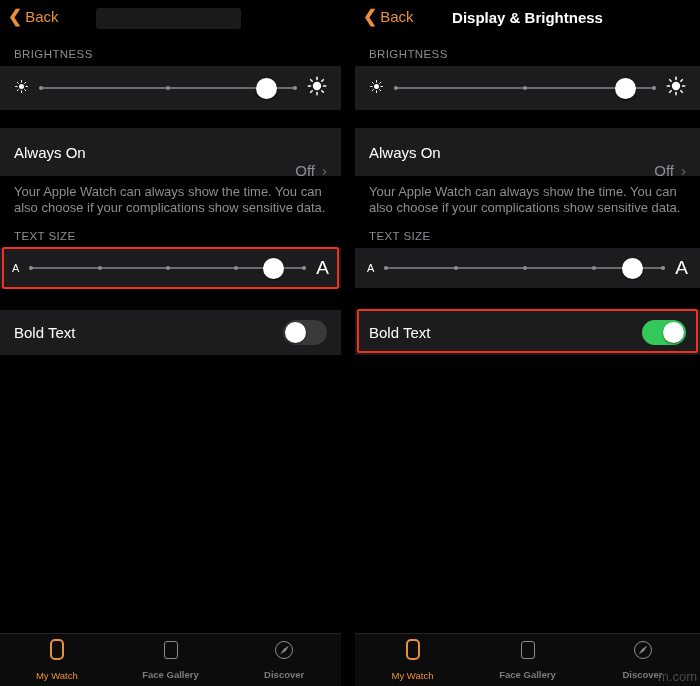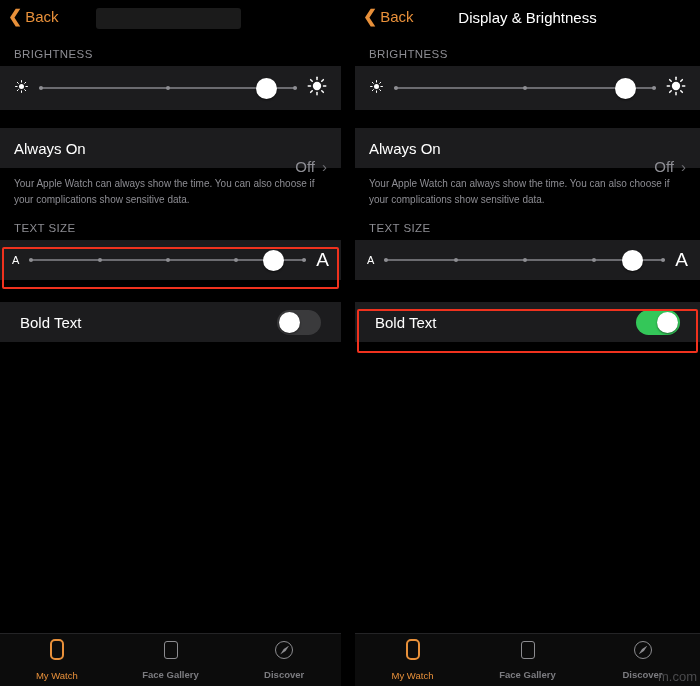--- a/index.html
+++ b/index.html
@@ -5,44 +5,44 @@
   html,body{margin:0;padding:0;background:#000;}
   body{width:700px;height:686px;overflow:hidden;font-family:"Liberation Sans",sans-serif;}
   .wrap{display:flex;width:700px;height:686px;}
   .panel{position:relative;width:341px;height:686px;background:#000;overflow:hidden;}
   .panel.right{width:345px;margin-left:14px;}
 
   
   .navbar{height:36px;position:relative;background:#000;}
   .back{position:absolute;left:8px;top:8px;display:flex;align-items:center;color:#e8903a;font-size:15px;}
   .chev{font-size:17px;line-height:1;margin-right:3px;font-weight:600;}
-  .navtitle{position:absolute;left:0;right:0;top:9px;text-align:center;color:#fff;font-size:15px;font-weight:400;}
+  .navtitle{position:absolute;left:0;right:0;top:9px;text-align:center;color:#fff;font-size:15px;font-weight:700;}
   .redact{position:absolute;left:96px;top:8px;width:145px;height:21px;background:#1b1b1b;border-radius:3px;}
 
   .section-label{color:#8d8d93;font-size:11.5px;letter-spacing:.4px;padding:12px 14px 6px 14px;text-transform:uppercase;}
   .brightness-row{display:flex;align-items:center;padding:10px 14px;background:#1c1c1e;}
   .sun-small{flex:0 0 auto;}
   .sun-large{flex:0 0 auto;}
   .slider{position:relative;flex:1;height:22px;margin:0 10px;display:flex;align-items:center;}
   .track{position:absolute;left:0;right:0;height:2px;background:#6b6b70;border-radius:1px;}
   .ticks{position:absolute;left:0;right:0;height:4px;display:flex;justify-content:space-between;align-items:center;}
   .tick{width:4px;height:4px;border-radius:50%;background:#8e8e93;}
   .knob{position:absolute;width:21px;height:21px;border-radius:50%;background:#fff;box-shadow:0 1px 2px rgba(0,0,0,.6);}
 
-  .row{display:flex;align-items:center;justify-content:space-between;background:#1c1c1e;padding:0 14px;height:40px;}
+  .row{display:flex;align-items:center;justify-content:space-between;background:#1c1c1e;padding:0 14px;height:48px;}
   .row-title{color:#fff;font-size:15px;}
   .row-right{display:flex;align-items:center;color:#8d8d93;font-size:15px;margin-top:36px;}
   .row-chev{margin-left:7px;color:#6e6e73;font-size:15px;}
-  .footnote{color:#8d8d93;font-size:10px;line-height:16px;padding:8px 14px 10px 14px;background:#000;}
+  .footnote{color:#8d8d93;font-size:13px;line-height:16px;padding:8px 14px 10px 14px;background:#000;}
 
   .textsize-row{display:flex;align-items:center;padding:9px 12px;background:#1c1c1e;}
   .a-small{color:#fff;font-size:11px;}
   .a-large{color:#fff;font-size:19px;}
 
-  .toggle-row{display:flex;align-items:center;justify-content:space-between;background:#1c1c1e;padding:0 20px;height:40px;}
+  .toggle-row{display:flex;align-items:center;justify-content:space-between;background:#1c1c1e;padding:0 14px;height:45px;}
   .switch{width:44px;height:25px;border-radius:13px;position:relative;background:#3a3a3c;}
   .switch.on{background:#34c759;}
   .switch .sknob{position:absolute;top:2px;width:21px;height:21px;border-radius:50%;background:#fff;box-shadow:0 1px 2px rgba(0,0,0,.5);}
   .switch.off .sknob{left:2px;}
   .switch.on .sknob{left:21px;}
 
   .highlight{position:absolute;border:2px solid #f0321e;border-radius:2px;box-sizing:border-box;pointer-events:none;}
 
   .tabbar{position:absolute;left:0;right:0;bottom:0;height:52px;background:#0c0c0c;border-top:1px solid #242426;display:flex;align-items:center;}
   .tab{flex:1;display:flex;flex-direction:column;align-items:center;justify-content:center;gap:10px;}

